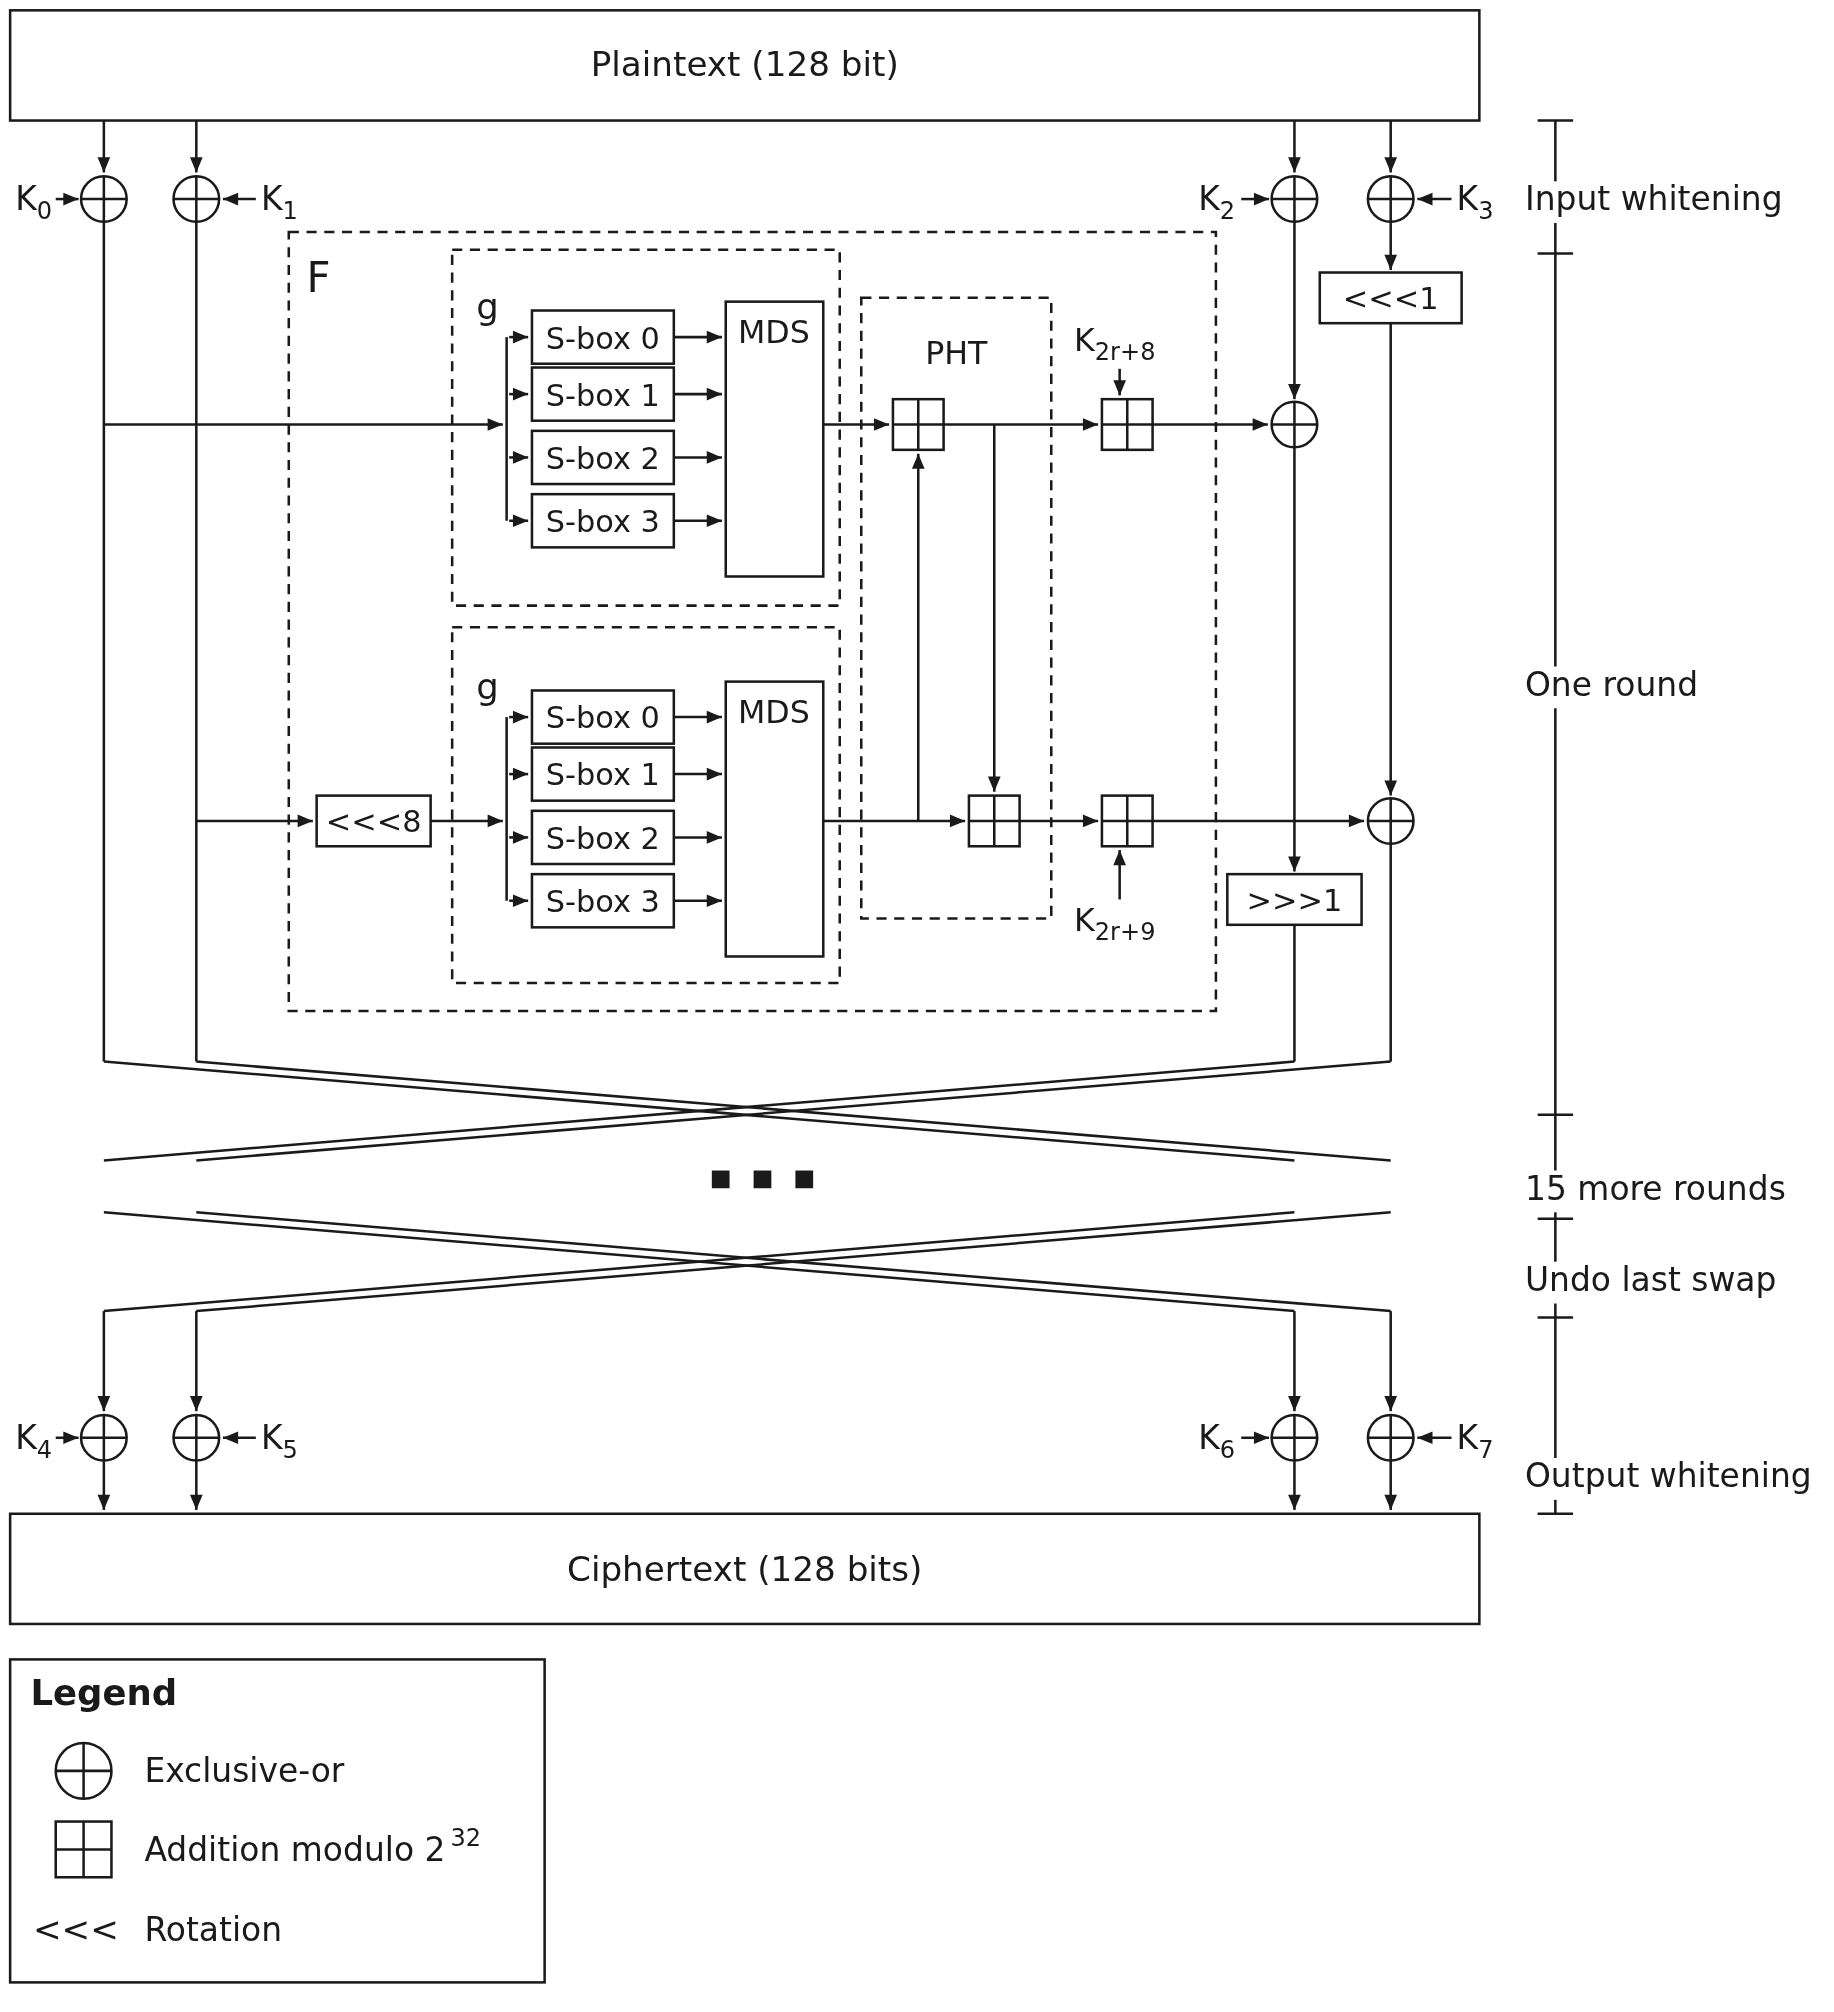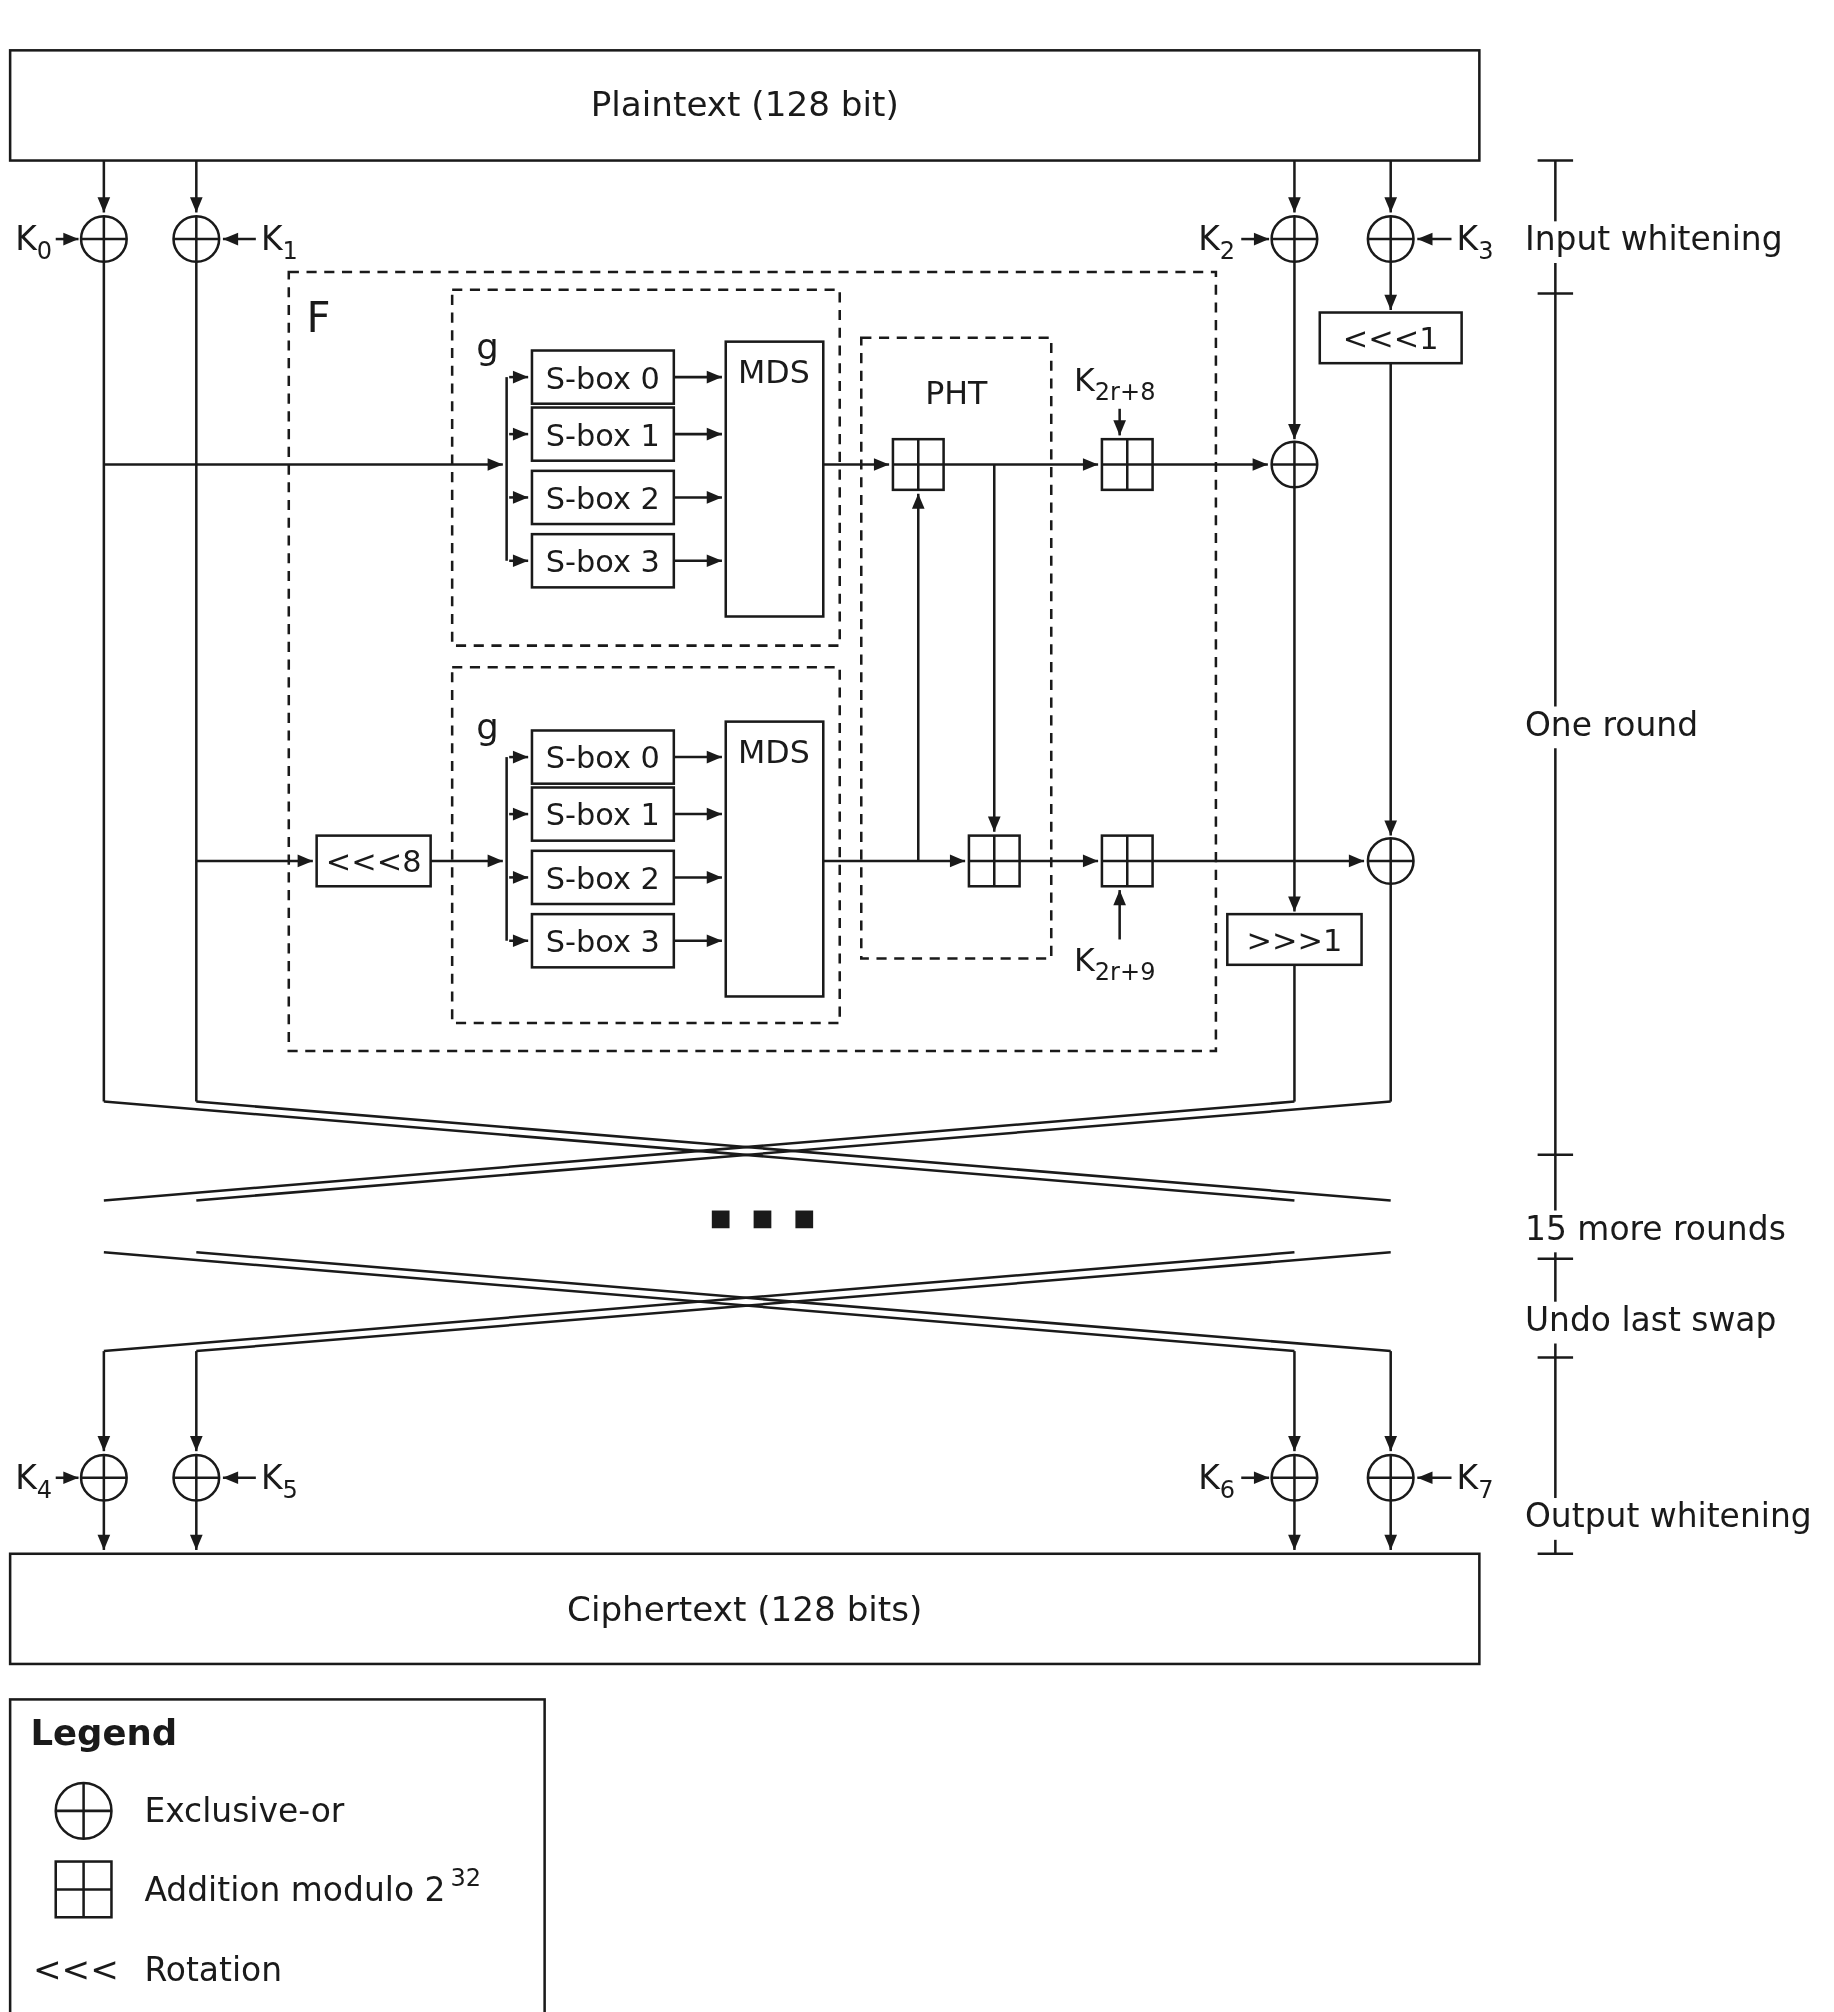--- a/index.html
+++ b/index.html
@@ -1,17 +1,17 @@
 <!DOCTYPE html>
 <html style="font-size:15px"><head>
 <meta charset="utf-8">
 <style>
   html,body{margin:0;padding:0;background:#ffffff;}
   body{width:1834px;height:2013px;overflow:hidden;}
-  .stage{width:1834px;height:1674px;margin-top:40px;}
+  .stage{width:1834px;height:1674px;}
   svg{display:block;width:1834px;height:2013px;}
   
   .w{stroke:#1a1a1a;stroke-width:2;fill:none;}
   .a{marker-end:url(#arr);}
   .ah{fill:#1a1a1a;stroke:none;}
   
   .box{fill:#ffffff;stroke:#1a1a1a;stroke-width:2;}
   .dash{fill:none;stroke:#1a1a1a;stroke-width:2;stroke-dasharray:8 6;}
   .dot{fill:#1a1a1a;stroke:none;}
   

